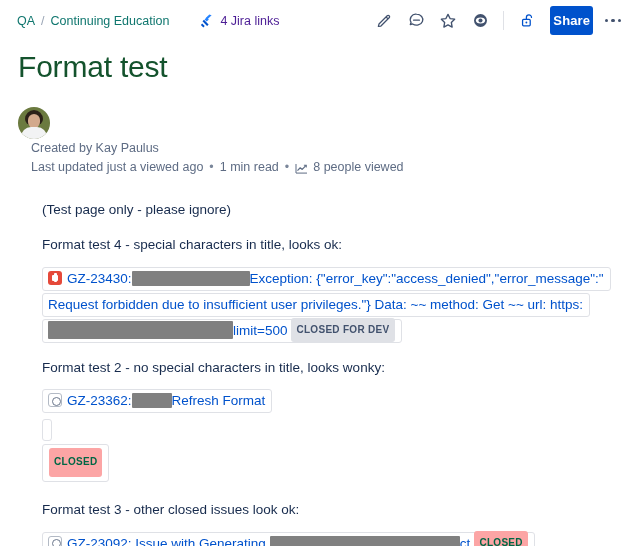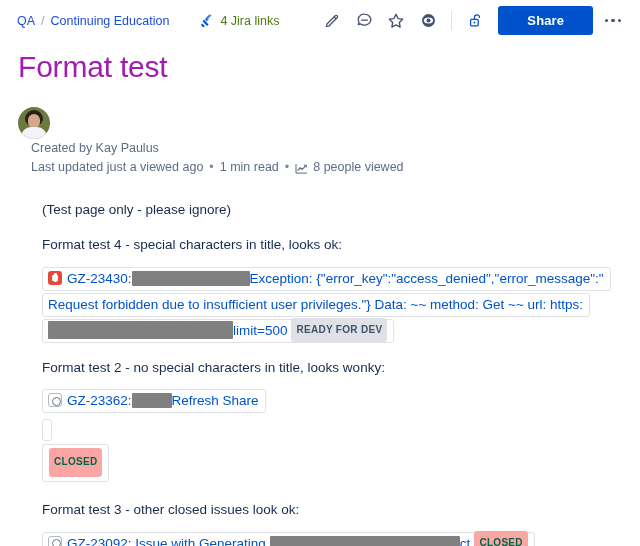--- a/index.html
+++ b/index.html
@@ -25,34 +25,34 @@
     position: relative;
   }
   .breadcrumb {
     display: flex;
     align-items: center;
     font-size: 12.5px;
     color: #5e6c84;
     white-space: nowrap;
   }
   .breadcrumb a, .crumb {
-    color: #1d4ed8;
+    color: #0f766e;
     text-decoration: none;
     cursor: pointer;
   }
   .crumb-sep {
     margin: 0 6px;
     color: #9aa5b5;
   }
   .jira-links {
     display: flex;
     align-items: center;
     margin-left: 30px;
     font-size: 12.5px;
-    color: #4d7c0f;
+    color: #4c1d95;
     cursor: pointer;
     white-space: nowrap;
   }
   .jira-links .jicon {
     width: 15px;
     height: 15px;
     margin-right: 6px;
     display: inline-flex;
     align-items: center;
     justify-content: center;
@@ -83,21 +83,21 @@
     margin: 0 6px;
   }
   .share-btn {
     background: #0052cc;
     color: #ffffff;
     border: none;
     border-radius: 3px;
     font-size: 13px;
     font-weight: bold;
     font-family: "Liberation Sans", sans-serif;
-    padding: 0 29px;
+    padding: 0 3px;
     height: 29px;
     margin-left: 6px;
     cursor: pointer;
     letter-spacing: 0.1px;
   }
   .more-btn {
     width: 30px;
     height: 30px;
     display: inline-flex;
     align-items: center;
@@ -115,21 +115,21 @@
     display: block;
   }
 
   
   .page {
     padding: 0 18px;
   }
   .page-title {
     font-size: 30px;
     font-weight: normal;
-    color: #a21caf;
+    color: #14532d;
     margin: 8px 0 0 0;
     letter-spacing: -0.2px;
     line-height: 1.2;
   }
 
   .byline {
     display: flex;
     align-items: flex-start;
     margin-top: 20px;
     flex-direction: column;
@@ -414,30 +414,30 @@
 
   <div class="content">
 
     <p class="para">(Test page only - please ignore)</p>
 
     <p class="para tight">Format test 4 - special characters in title, looks ok:</p>
 
     <div class="link-block">
       <a class="smartlink">
         <span class="type-icon icon-bug"></span><span>GZ-23430:</span><span class="redact" style="width:118px"></span><span>Exception:</span>
-        <span>{"error_key":"access_denied","error_message":" Request forbidden due to insufficient user privileges."} Data:  ~~ method: Get ~~ url: https:</span><span class="redact tall" style="width:185px"></span><span>limit=500</span><span class="lozenge lz-grey">READY FOR DEV</span>
+        <span>{"error_key":"access_denied","error_message":" Request forbidden due to insufficient user privileges."} Data:  ~~ method: Get ~~ url: https:</span><span class="redact tall" style="width:185px"></span><span>limit=500</span><span class="lozenge lz-grey">CLOSED FOR DEV</span>
       </a>
     </div>
 
     <p class="para tight">Format test 2 - no special characters in title, looks wonky:</p>
 
     <div class="link-block compact">
       <span class="wonky-line1">
         <a class="smartlink">
-          <span class="type-icon icon-task"></span><span>GZ-23362:</span><span class="redact" style="width:40px"></span><span>Refresh Share</span>
+          <span class="type-icon icon-task"></span><span>GZ-23362:</span><span class="redact" style="width:40px"></span><span>Refresh Format</span>
         </a>
       </span>
       <div class="wonky-row">
         <span class="wonky-empty"></span>
       </div>
       <div class="wonky-row">
         <span class="wonky-loz-box">
           <span class="lozenge lz-green">CLOSED</span>
         </span>
       </div>

